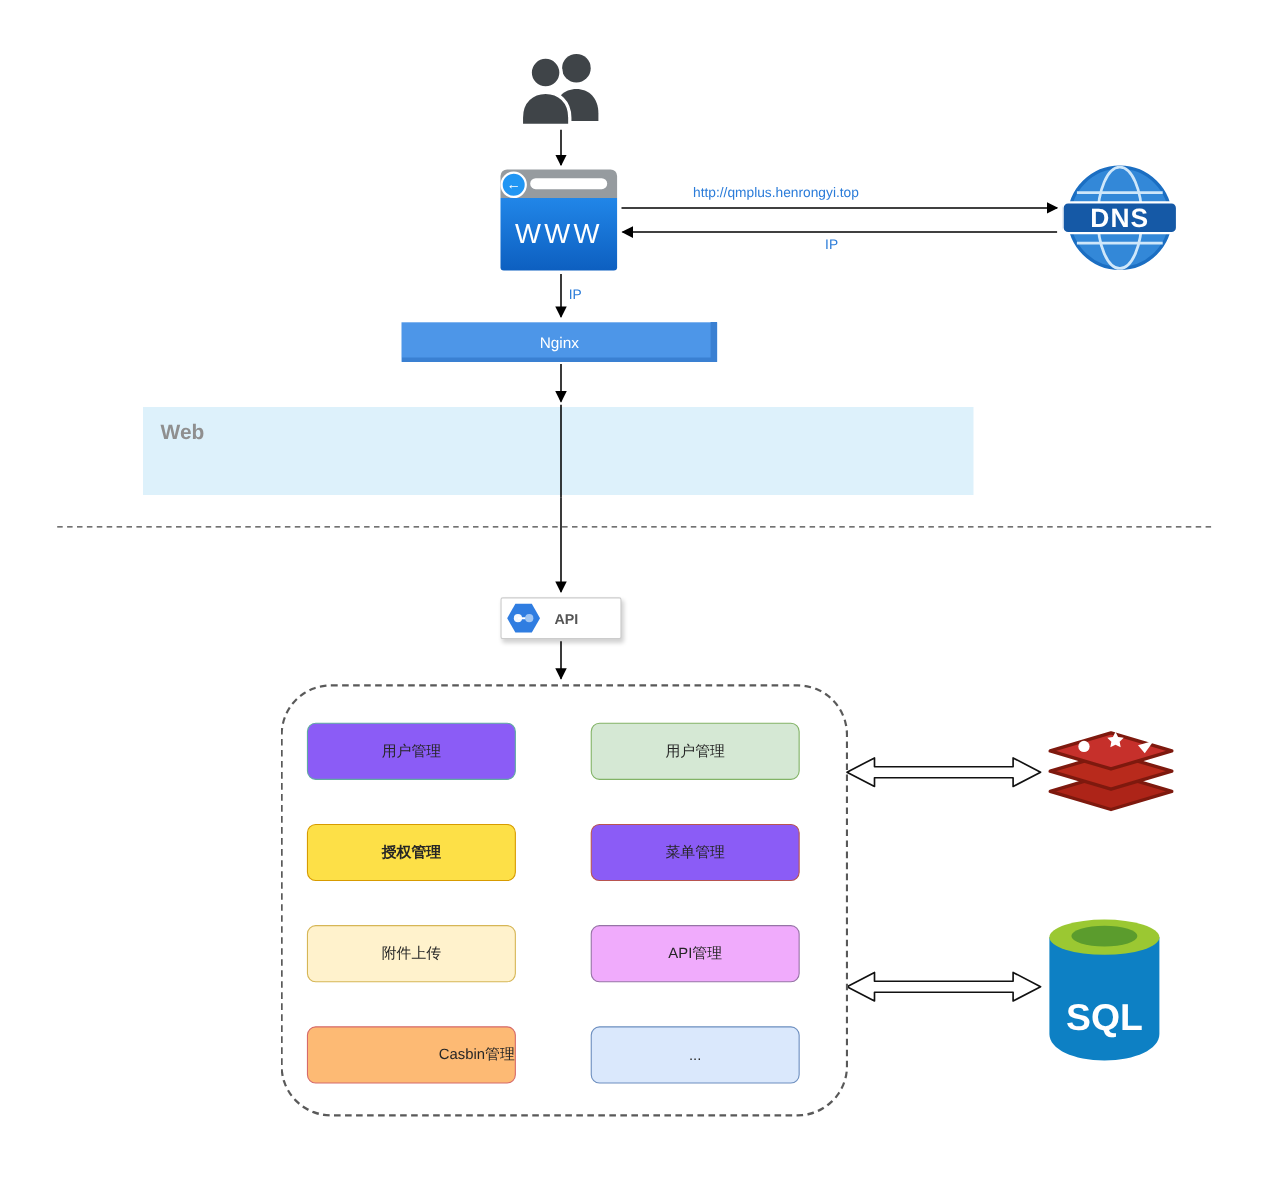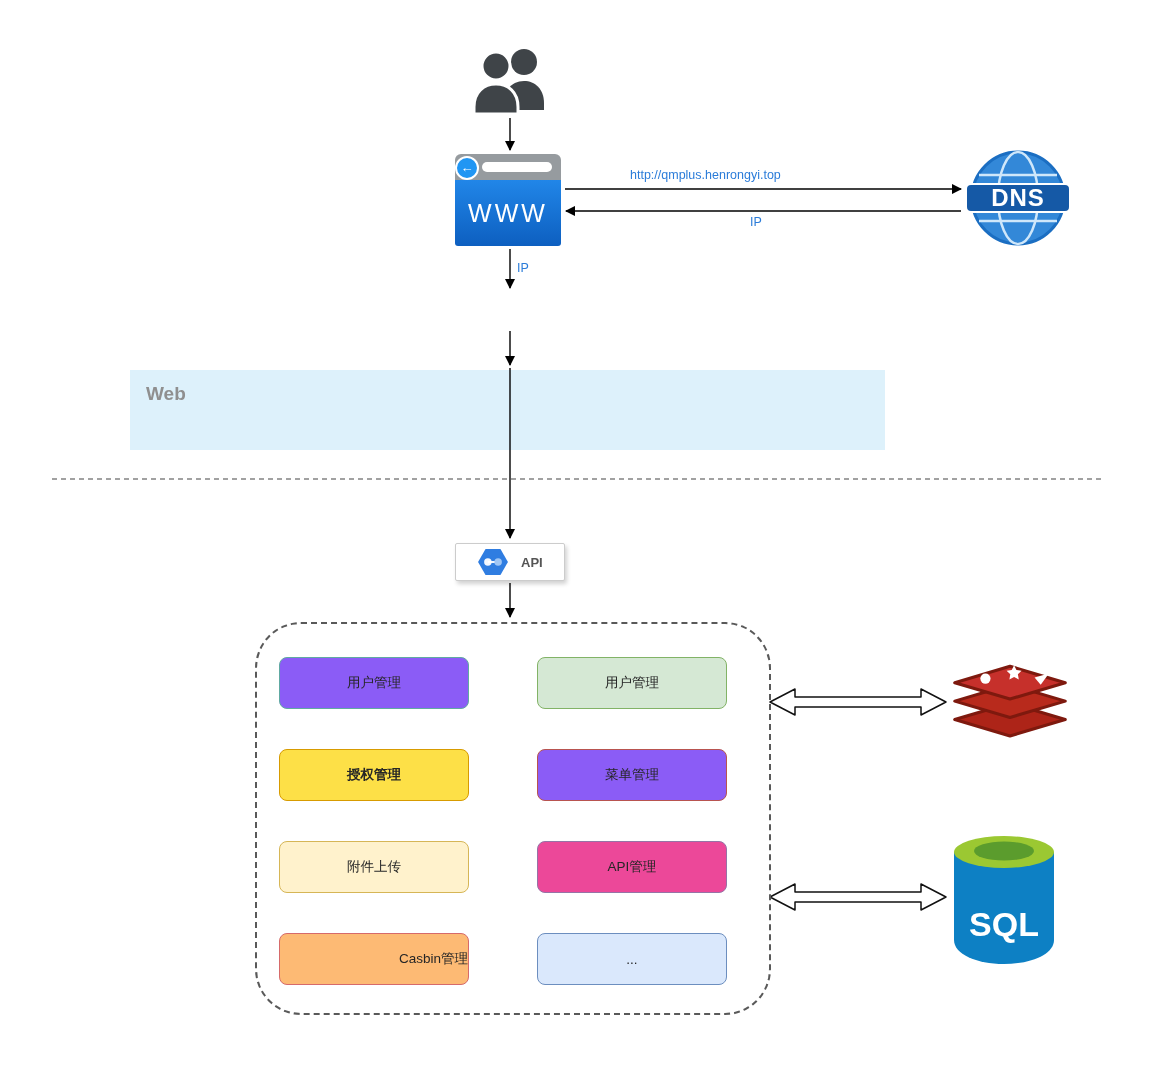--- a/index.html
+++ b/index.html
@@ -30,21 +30,21 @@
                 background:linear-gradient(180deg,#2186e8,#0d5fc0);border-radius:0 0 3px 3px;
                 display:flex;align-items:center;justify-content:center;
                 color:#fff;font-size:25px;letter-spacing:3px;}
   
   .nginx{left:365px;top:293px;width:287px;height:36px;background:#4d96e8;z-index:2;
          box-shadow:inset -6px -4px 0 0 #3a80d2;display:flex;align-items:center;justify-content:center;
          color:#fff;font-size:14px;font-weight:500;}
   
   .api-box{left:455px;top:543px;width:110px;height:38px;background:#fff;border:1px solid #cccccc;
            border-radius:2px;box-shadow:2px 3px 4px rgba(0,0,0,.18);z-index:2;
-           display:flex;align-items:center;gap:12px;padding-left:21px;box-sizing:border-box;}
+           display:flex;align-items:center;gap:12px;padding-left:4px;box-sizing:border-box;}
   .api-label{font-size:13px;font-weight:bold;color:#555;}
   
   .dashed-box{left:255px;top:622px;width:516px;height:393px;border:2px dashed #595959;
               border-radius:46px;box-sizing:border-box;z-index:2;
               display:grid;grid-template-columns:190px 190px;column-gap:68px;row-gap:40px;
               grid-auto-rows:52px;padding:33px 0 0 22px;}
   .module{border:1.5px solid #999;border-radius:8px;display:flex;align-items:center;justify-content:center;
           font-size:13.5px;color:#262626;background:#eee;}
   
   .users-icon{left:466px;top:46px;z-index:2;}
@@ -104,20 +104,23 @@
     <line x1="13" y1="27" x2="91" y2="27" stroke="#cfe7fa" stroke-width="2.5"></line>
     <line x1="13" y1="73" x2="91" y2="73" stroke="#cfe7fa" stroke-width="2.5"></line>
     <rect x="0" y="36" width="104" height="28" rx="5" fill="#1559a6" stroke="#fff" stroke-width="2"></rect>
     <text class="dns-text" x="52" y="58" text-anchor="middle" font-size="24" letter-spacing="1">DNS</text>
   </svg>
 
   <div class="edge-label" style="left:630px;top:168px;width:255px;text-align:left;">http://qmplus.henrongyi.top</div>
   <div class="edge-label" style="left:706px;top:215px;width:100px;text-align:center;">IP</div>
   <div class="edge-label" style="left:517px;top:261px;">IP</div>
 
+  <div class="abs nginx">
+    <span>Nginx</span>
+  </div>
 
   <div class="abs api-box">
     <svg width="32" height="28" viewBox="0 0 34 30">
       <polygon points="9,1 25,1 33,15 25,29 9,29 1,15" fill="#2f7de1"></polygon>
       <circle cx="11.5" cy="15" r="4" fill="#ffffff" opacity="0.95"></circle>
       <line x1="11.5" y1="15" x2="22.5" y2="15" stroke="#fff" stroke-width="2"></line>
       <circle cx="22.5" cy="15" r="4" fill="#9fc6f5"></circle>
     </svg>
     <span class="api-label">API</span>
   </div>
@@ -131,21 +134,21 @@
       </div>
     <div class="module" style="background-color: #fde047; border-color: rgb(215, 155, 0); font-weight: bold;">
         <span>授权管理</span>
       </div>
     <div class="module" style="background-color: #8b5cf6; border-color: rgb(184, 84, 80);">
         <span>菜单管理</span>
       </div>
     <div class="module" style="background-color: rgb(255, 242, 204); border-color: rgb(214, 182, 86);">
         <span>附件上传</span>
       </div>
-    <div class="module" style="background-color: #ec4899; border-color: rgb(150, 115, 166);">
+    <div class="module" style="background-color: #f0abfc; border-color: rgb(150, 115, 166);">
         <span>API管理</span>
       </div>
     <div class="module" style="background-color: #fdba74; border-color: rgb(214, 106, 106); justify-content: flex-end;">
         <span>Casbin管理</span>
       </div>
     <div class="module" style="background-color: rgb(218, 232, 252); border-color: rgb(108, 142, 191);">
         <span>...</span>
       </div>
   </div>
 

